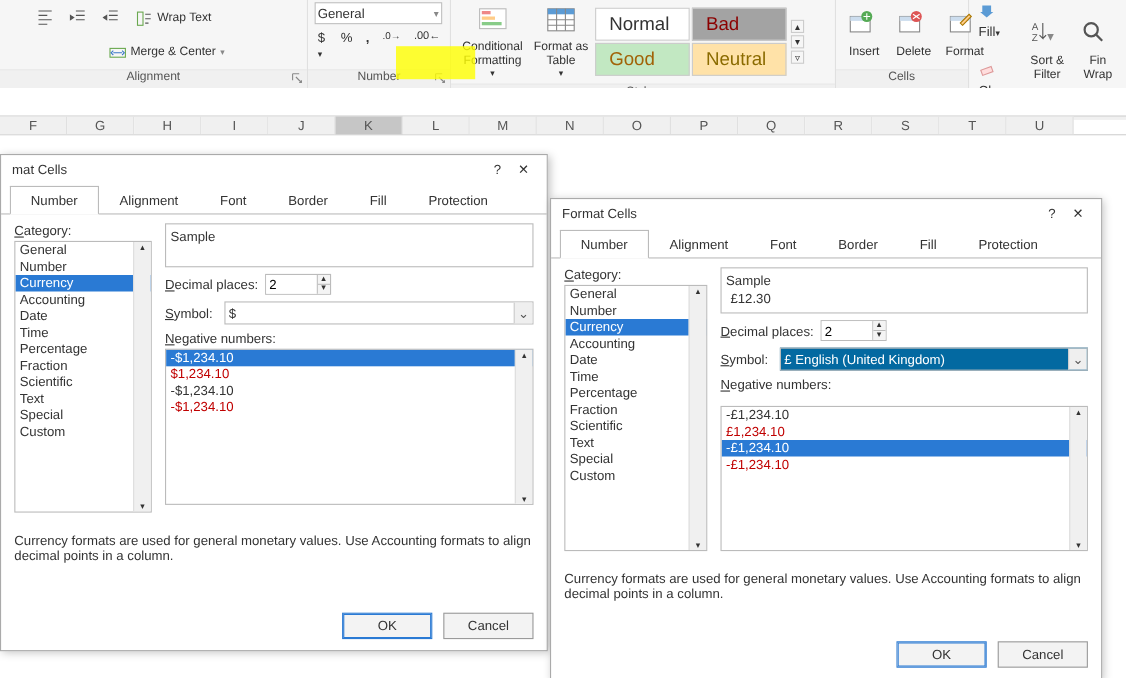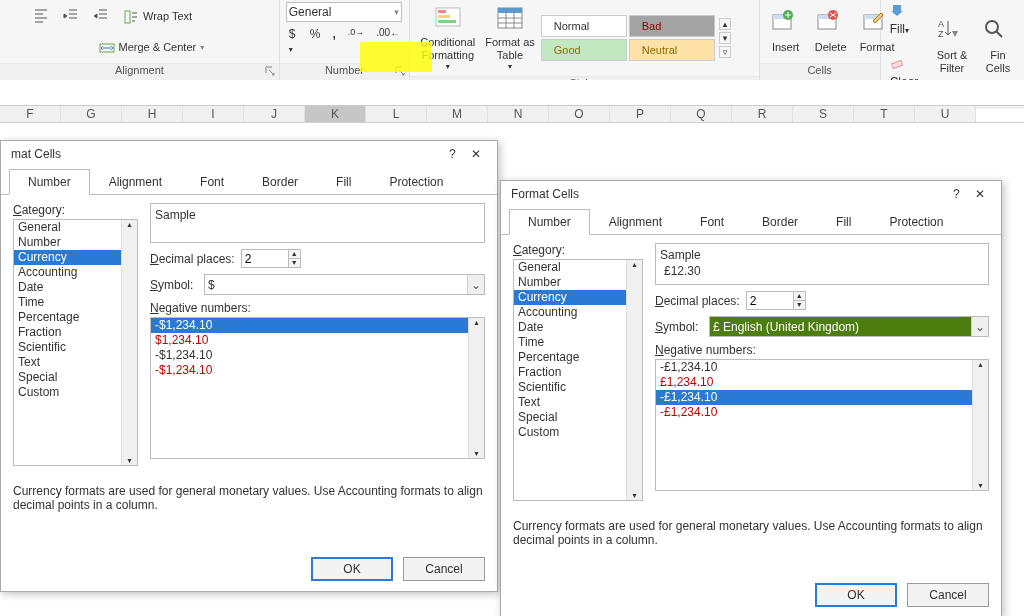--- a/index.html
+++ b/index.html
@@ -37,28 +37,28 @@
 .listbox .scrollbar{position:absolute;right:0;top:0;bottom:0;width:15px;background:#f0f0f0;border-left:1px solid #ddd;display:flex;flex-direction:column;justify-content:space-between;align-items:center}
 .listbox .item{padding:0 4px;line-height:15px;font-size:12px;cursor:default}
 .listbox .item.sel{background:#2a7ad4;color:#fff}
 .listbox .item.red{color:#c00000}
 .field-row{display:flex;align-items:center;gap:6px;margin:6px 0}
 .spin{display:inline-flex;border:1px solid #bbb}
 .spin input{border:none;width:40px;padding:1px 3px;font-size:12px}
 .spin .btns{display:flex;flex-direction:column;border-left:1px solid #bbb}
 .spin .btns span{font-size:7px;line-height:8px;padding:0 2px;border-bottom:1px solid #bbb;background:#f4f4f4}
 .dropdown{display:inline-flex;align-items:center;justify-content:space-between;border:1px solid #bbb;background:#fff;height:19px;padding:0 3px;font-size:12px;flex:1}
-.dropdown.sel{background:#4d7c0f;color:#fff}
+.dropdown.sel{background:#0369a1;color:#fff}
 .dropdown .dd-arrow{background:#efefef;border-left:1px solid #ccc;padding:0 3px;color:#555;margin:-1px -3px -1px 4px;height:19px;display:flex;align-items:center}
 .btn-row{position:absolute;right:12px;bottom:10px;display:flex;gap:10px}
 .btn{border:1px solid #9a9a9a;background:#f3f3f3;padding:4px 0;width:80px;text-align:center;font-size:12px;cursor:default}
 .btn.def{border:1px solid #2a7ad4;box-shadow:inset 0 0 0 1px #2a7ad4}
 .fieldset{border:1px solid #bbb;padding:4px}
 .fieldset-label{background:#fff;margin-top:-12px;margin-left:-2px;display:inline-block;padding:0 2px;font-size:12px}
-.cell-style{border:1px solid #ccc;padding:4px 12px;font-size:11px;min-width:60px}
+.cell-style{border:1px solid #ccc;padding:4px 12px;font-size:17px;min-width:60px}
 .style-normal{background:#fff}
 .style-bad{background:#a3a3a3;color:#8b0000}
 .style-good{background:#c2e8c2;color:#a16207}
 .style-neutral{background:#ffe2a8;color:#8b6b00}
 </style>
 </head>
 <body>
 
 <div class="ribbon">
 
@@ -236,21 +236,21 @@
 Filter</span>
       </div>
       <div class="rbtn">
         <span class="ico ico-lg">
             <svg width="24" height="24">
               <circle cx="10" cy="10" r="6" fill="none" stroke="#555" stroke-width="2"></circle>
               <path d="M14 14l6 6" stroke="#555" stroke-width="2"></path>
             </svg>
           </span>
         <span style="white-space:pre">Fin
-Cells</span>
+Wrap</span>
       </div>
     </div>
     <div class="ribbon-group-label">Editing</div>
   </div>
 
   <div class="highlight"></div>
 </div>
 
 <div class="sheet">
   <div style="height:25px;border-bottom:1px solid #ccc;background:#fff"></div>
@@ -413,21 +413,21 @@
           </div>
         </div>
         <div class="field-row">
           <span class="lbl-u" style="width:48px">Symbol:</span>
           <div class="dropdown sel">
             <span>£ English (United Kingdom)</span>
             <span class="dd-arrow">⌄</span>
           </div>
         </div>
         <div class="lbl-u">Negative numbers:</div>
-        <div class="listbox" style="height:130px;margin-top:2px" id="neglist2">
+        <div class="listbox" style="height:130px;margin-top:12px" id="neglist2">
           <div class="item">-£1,234.10</div>
             <div class="item red">£1,234.10</div>
             <div class="item sel">-£1,234.10</div>
             <div class="item red">-£1,234.10</div>
             <div class="scrollbar">
               <span style="font-size:8px">▴</span>
               <span style="font-size:8px">▾</span>
             </div>
         </div>
       </div>

